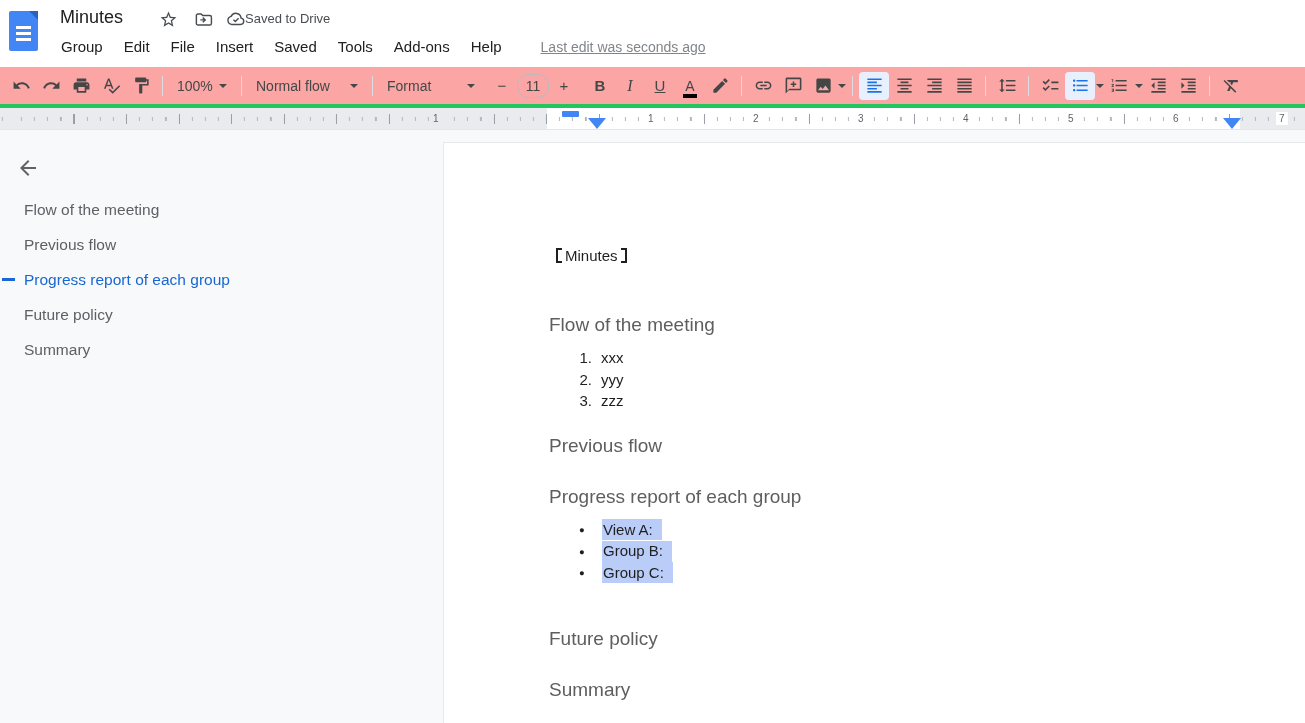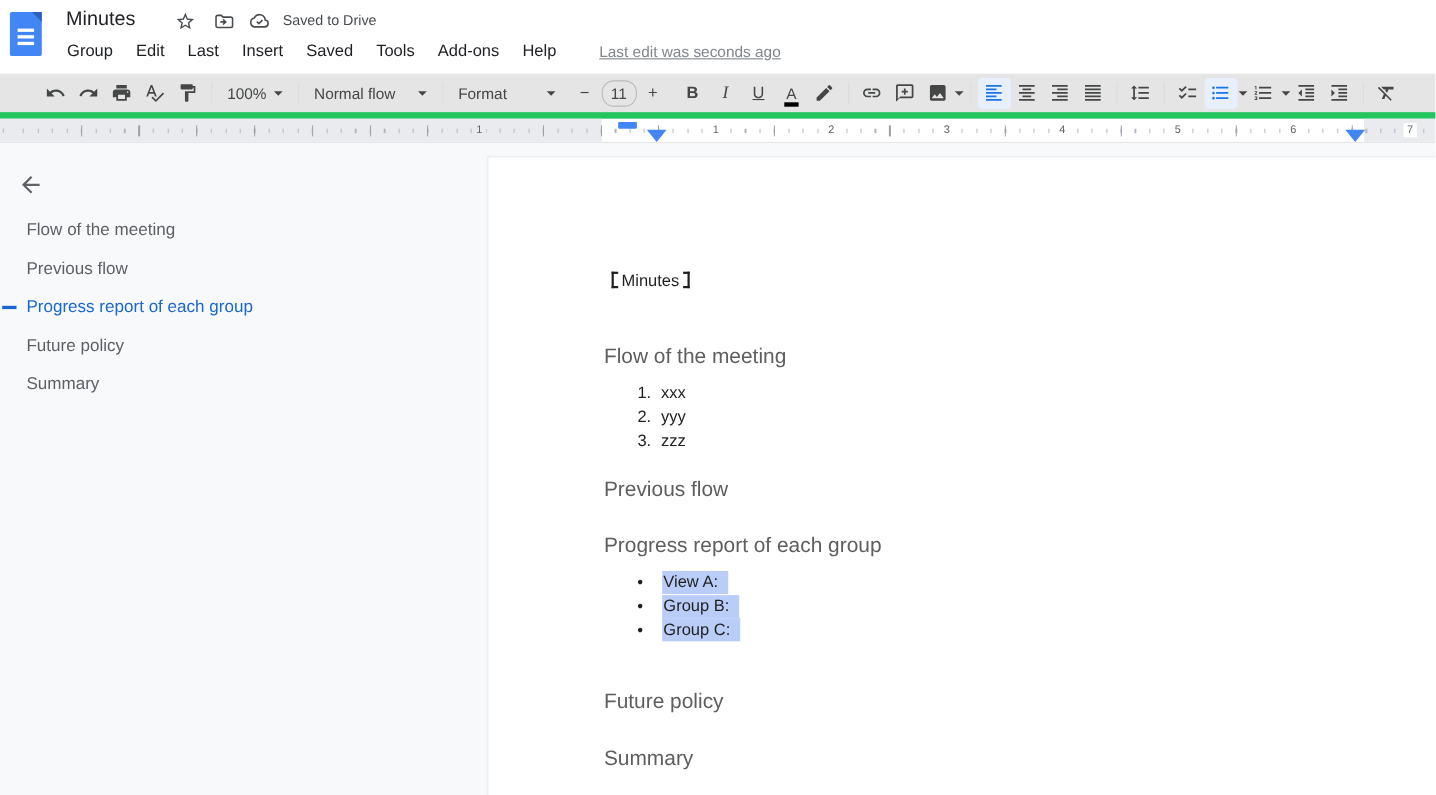--- a/index.html
+++ b/index.html
@@ -10,28 +10,28 @@
   .header { position:relative; height:67px; background:#fff; }
   .logo { position:absolute; left:9px; top:11px; width:29px; height:40px;
     background:#4285f4; border-radius:2px; }
   .logo .fold { position:absolute; top:0; right:0; width:0; height:0;
     border-left:9px solid transparent; border-top:9px solid #2a62c4; }
   .logo .l { position:absolute; left:7px; width:15px; height:3px; background:#fff; }
   .logo .l1 { top:15px; } .logo .l2 { top:21px; } .logo .l3 { top:27px; width:15px; }
   .doc-title { position:absolute; left:60px; top:7px; font-size:18px; color:#202124; }
   .tb-iconbtn { position:absolute; top:8px; width:22px; height:22px; display:flex;
     align-items:center; justify-content:center; cursor:pointer; }
-  .saved-status { position:absolute; left:257px; top:11px; font-size:13px; color:#494c50; }
+  .saved-status { position:absolute; left:245px; top:11px; font-size:13px; color:#494c50; }
   .menubar { position:absolute; left:61px; top:38px; display:flex; align-items:center; }
   .menu-item { font-size:15px; color:#202124; margin-right:21px; cursor:pointer; }
   .last-edit { font-size:14px; color:#80868b; text-decoration:underline; margin-left:18px; cursor:pointer; }
 
   
-  .toolbar { position:relative; height:41px; background:#e5e5e5; display:flex;
-    align-items:center; padding-left:6px; border-bottom:6px solid #22c55e;justify-content:center; }
+  .toolbar { position:relative; height:41px; background:#fca5a5; display:flex;
+    align-items:center; padding-left:6px; border-bottom:4px solid #22c55e; }
   .tb-btn { width:30px; height:28px; border-radius:4px; display:flex; align-items:center;
     justify-content:center; cursor:pointer; flex:none; }
   .tb-btn svg { width:19px; height:19px; fill:#444746; }
   .tb-btn.active { background:#e8f0fe; }
   .tb-btn.active svg { fill:#1a73e8; }
   .sep { width:1px; height:20px; background:#dadce0; margin:0 6px; flex:none; }
   .dd { width:0; height:0; border-left:4px solid transparent; border-right:4px solid transparent;
     border-top:4.5px solid #444746; margin-left:6px; flex:none; }
   .tb-select { display:flex; align-items:center; padding:0 8px; height:28px; border-radius:4px;
     cursor:pointer; font-size:14px; color:#444746; flex:none; }
@@ -125,21 +125,21 @@
     <svg viewBox="0 0 24 24" width="20" height="20">
       <path d="M6.5 18.5h11a3.8 3.8 0 0 0 .6-7.55A6.3 6.3 0 0 0 6.1 8.9a4.9 4.9 0 0 0 .4 9.6z" fill="none" stroke="#494c50" stroke-width="1.7"></path>
       <path d="M9 12.8l2.2 2.2 3.9-3.9" fill="none" stroke="#494c50" stroke-width="1.7"></path>
     </svg>
   </div>
   <div class="saved-status">Saved to Drive</div>
 
   <div class="menubar">
     <span class="menu-item">Group</span>
     <span class="menu-item">Edit</span>
-    <span class="menu-item">Last</span>
+    <span class="menu-item">File</span>
     <span class="menu-item">Insert</span>
     <span class="menu-item">Saved</span>
     <span class="menu-item">Tools</span>
     <span class="menu-item">Add-ons</span>
     <span class="menu-item">Help</span>
     <span class="last-edit">Last edit was seconds ago</span>
   </div>
 </div>
 
 <div class="toolbar">

